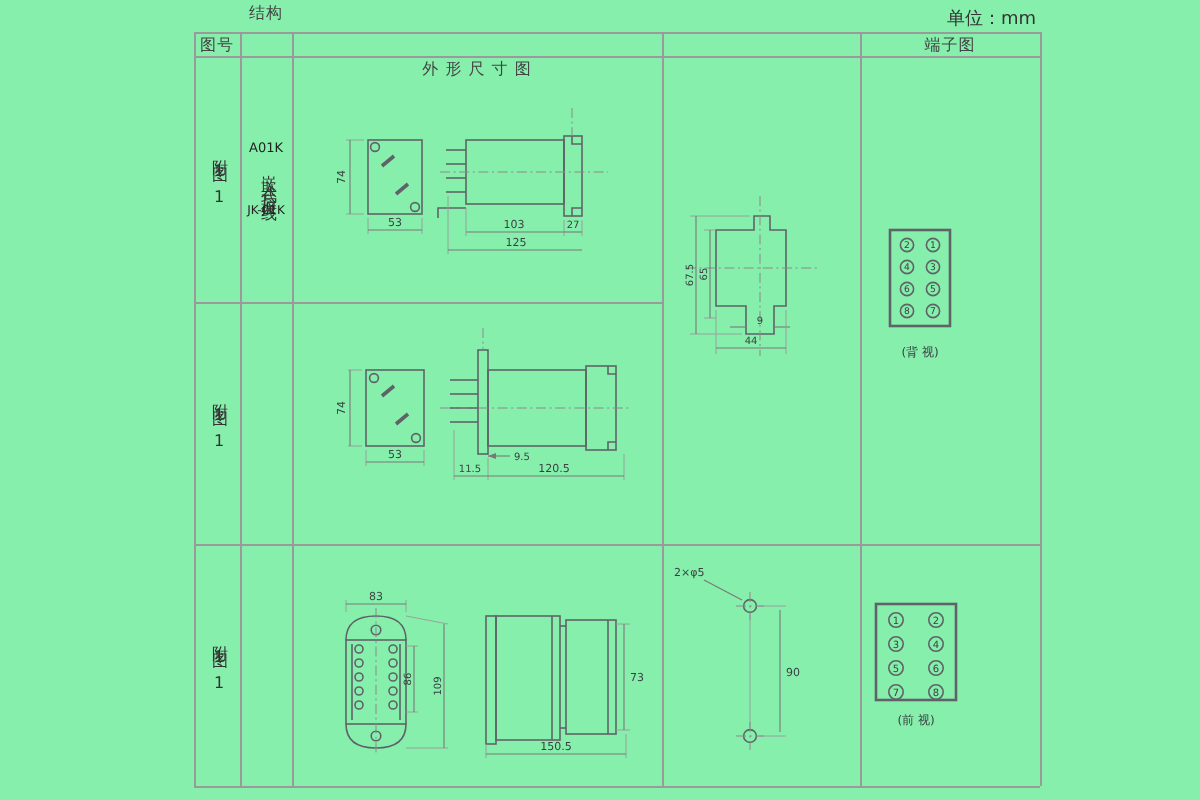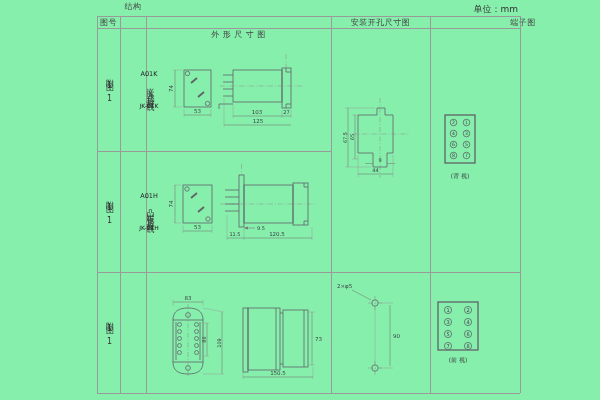--- a/index.html
+++ b/index.html
@@ -4,21 +4,21 @@
 <style>
   html,body{margin:0;padding:0;}
   body{background:#e8e8e8;font-family:"DejaVu Sans",sans-serif;}
   #canvas{position:relative;width:600px;height:400px;background:#86efac;overflow:hidden;color:#3c4043;}
   .hl,.vl{position:absolute;background:#9a9a9a;}
   .hl{height:1px;} .vl{width:1px;}
   .cell{position:absolute;display:flex;align-items:center;justify-content:center;text-align:left;}
   .hdr{font-size:8px;color:#444;letter-spacing:0.5px;}
   .unit{position:absolute;left:400px;top:3px;width:118px;text-align:right;font-size:9px;color:#333;}
   .vtext{writing-mode:vertical-rl;text-orientation:upright;font-size:8px;letter-spacing:4px;color:#333;}
-  .structcell{flex-direction:column;gap:3px;margin-left:16px;}
+  .structcell{flex-direction:column;gap:3px;}
   .model{font-size:6.5px;color:#222;}
   .code{font-size:6px;color:#222;}
   .schars{writing-mode:vertical-rl;text-orientation:upright;font-size:8px;letter-spacing:3px;color:#333;}
   svg{position:absolute;overflow:visible;}
   svg .ln{stroke:#5f6368;stroke-width:0.8;fill:none;}
   svg .th{stroke:#5f6368;stroke-width:1.8;fill:none;}
   svg .dim{stroke:#787878;stroke-width:0.55;fill:none;}
   svg .ext{stroke:#9a9a9a;stroke-width:0.45;fill:none;}
   svg .cl{stroke:#8a8a8a;stroke-width:0.5;fill:none;stroke-dasharray:5 1.8 1 1.8;}
   svg text{fill:#3c4043;font-family:"DejaVu Sans",sans-serif;font-size:6px;}
@@ -40,42 +40,36 @@
   <div class="vl" style="left:97px;top:16px;height:377px;"></div>
   <div class="vl" style="left:120px;top:16px;height:377px;"></div>
   <div class="vl" style="left:146px;top:16px;height:377px;"></div>
   <div class="vl" style="left:331px;top:16px;height:377px;"></div>
   <div class="vl" style="left:430px;top:16px;height:377px;"></div>
   <div class="vl" style="left:520px;top:16px;height:377px;"></div>
 
   <div class="cell hdr" style="left:97px;top:16px;width:23px;height:12px;">图号</div>
   <div class="cell hdr" style="left:120px;top:0;width:26px;height:12px;">结构</div>
   <div class="cell hdr" style="left:146px;top:28px;width:185px;height:12px;">外 形 尺 寸 图</div>
-  <div class="cell hdr" style="left:331px;top:16px;width:99px;height:12px;">安装开孔尺寸图</div>
-  <div class="cell hdr" style="left:430px;top:16px;width:90px;height:12px;padding-left:48px;">端子图</div>
+  <div class="cell hdr" style="left:430px;top:16px;width:90px;height:12px;">端子图</div>
 
   <div class="cell" style="left:97px;top:28px;width:23px;height:123px;">
       <span class="vtext">附图11</span>
     </div>
   <div class="cell" style="left:97px;top:151px;width:23px;height:121px;">
       <span class="vtext">附图11</span>
     </div>
   <div class="cell" style="left:97px;top:272px;width:23px;height:121px;">
       <span class="vtext">附图11</span>
     </div>
 
   <div class="cell structcell" style="left:120px;top:28px;width:26px;height:123px;">
     <span class="model">A01K</span>
     <span class="schars">嵌入式后接线</span>
     <span class="code">JK-01K</span>
-  </div>
-  <div class="cell structcell" style="left:120px;top:151px;width:26px;height:121px;">
-    <span class="model">A01H</span>
-    <span class="schars">凸出板后接线</span>
-    <span class="code">JK-01H</span>
   </div>
 
   <svg style="left:146px;top:28px;" width="185" height="123" viewBox="0 0 185 123">
     <g>
       <rect class="ln" x="38" y="42" width="27" height="37"></rect>
       <circle class="ln" cx="41.5" cy="45.5" r="2.2"></circle>
       <circle class="ln" cx="61.5" cy="75.5" r="2.2"></circle>
       <line class="th" x1="45" y1="55" x2="51" y2="50"></line>
       <line class="th" x1="52" y1="69" x2="58" y2="64"></line>
     </g>

